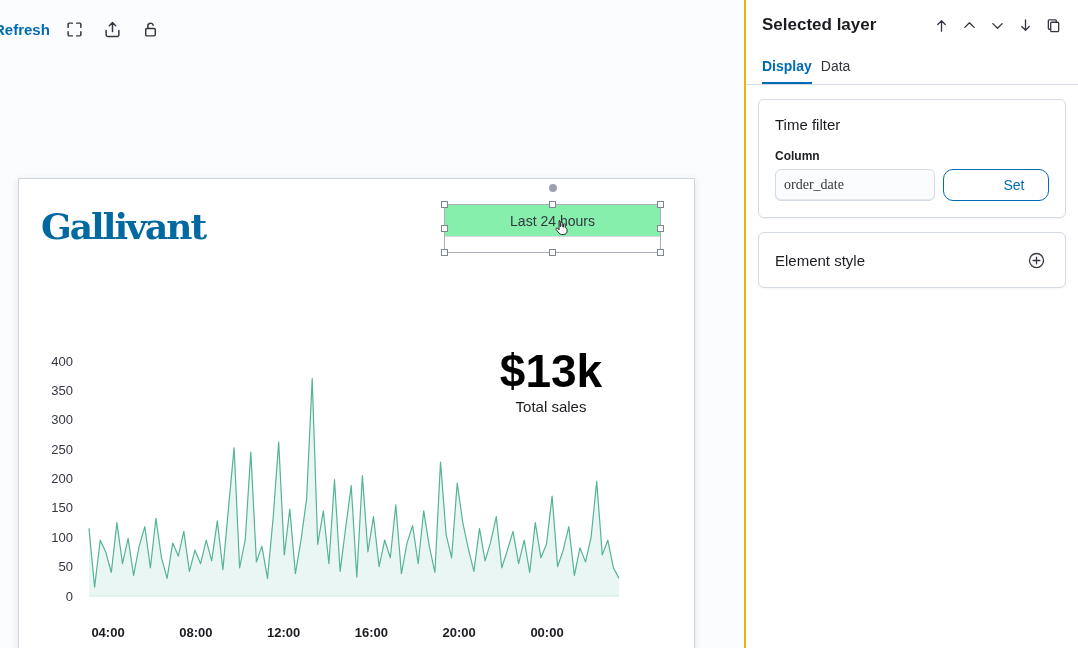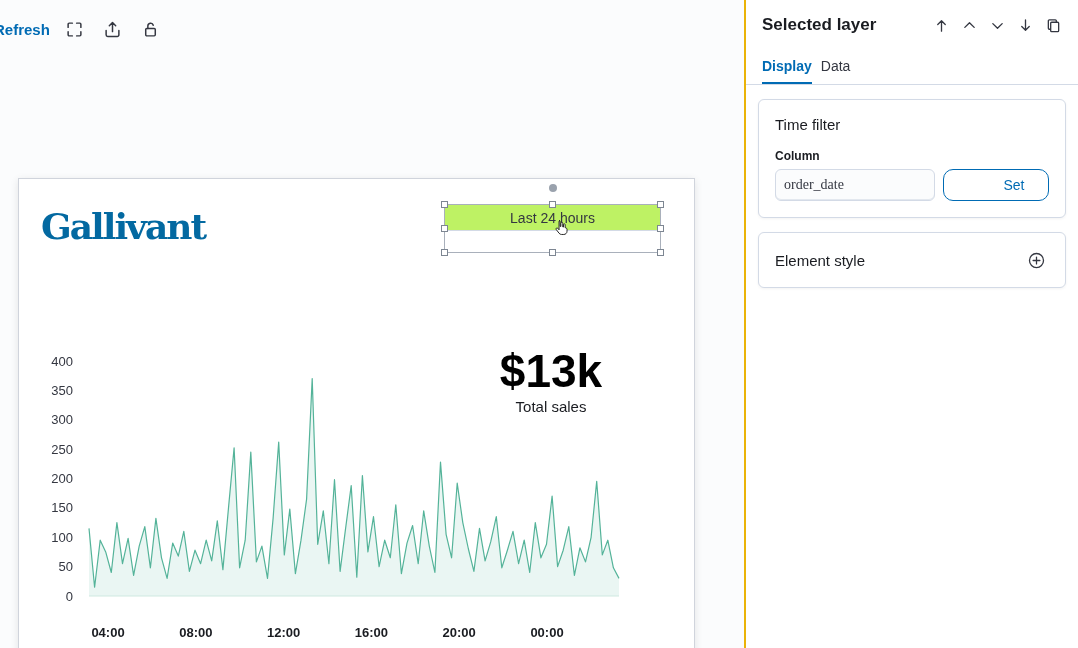--- a/index.html
+++ b/index.html
@@ -44,21 +44,21 @@
     font-family:"DejaVu Serif","Liberation Serif",serif;
     font-weight:bold; font-size:36px; color:#0369a1; letter-spacing:-2px;
   }
 
   
   .selection {
     position:absolute; left:425px; top:25px; width:217px; height:49px;
     border:1px solid #a9b0bb; background:#fff;
   }
   .sel-control {
-    height:26px; background:#bef264; border-bottom:1px solid #d3dae6;
+    height:32px; background:#86efac; border-bottom:1px solid #d3dae6;
     display:flex; align-items:center; justify-content:center;
     font-size:14px; color:#343741;
   }
   .handle {
     position:absolute; width:7px; height:7px; background:#fff;
     border:1px solid #7d8692; z-index:3;
   }
   .h-nw{left:-4px;top:-4px;} .h-n{left:calc(50% - 4px);top:-4px;} .h-ne{right:-4px;top:-4px;}
   .h-w{left:-4px;top:calc(50% - 4px);} .h-e{right:-4px;top:calc(50% - 4px);}
   .h-sw{left:-4px;bottom:-4px;} .h-s{left:calc(50% - 4px);bottom:-4px;} .h-se{right:-4px;bottom:-4px;}

